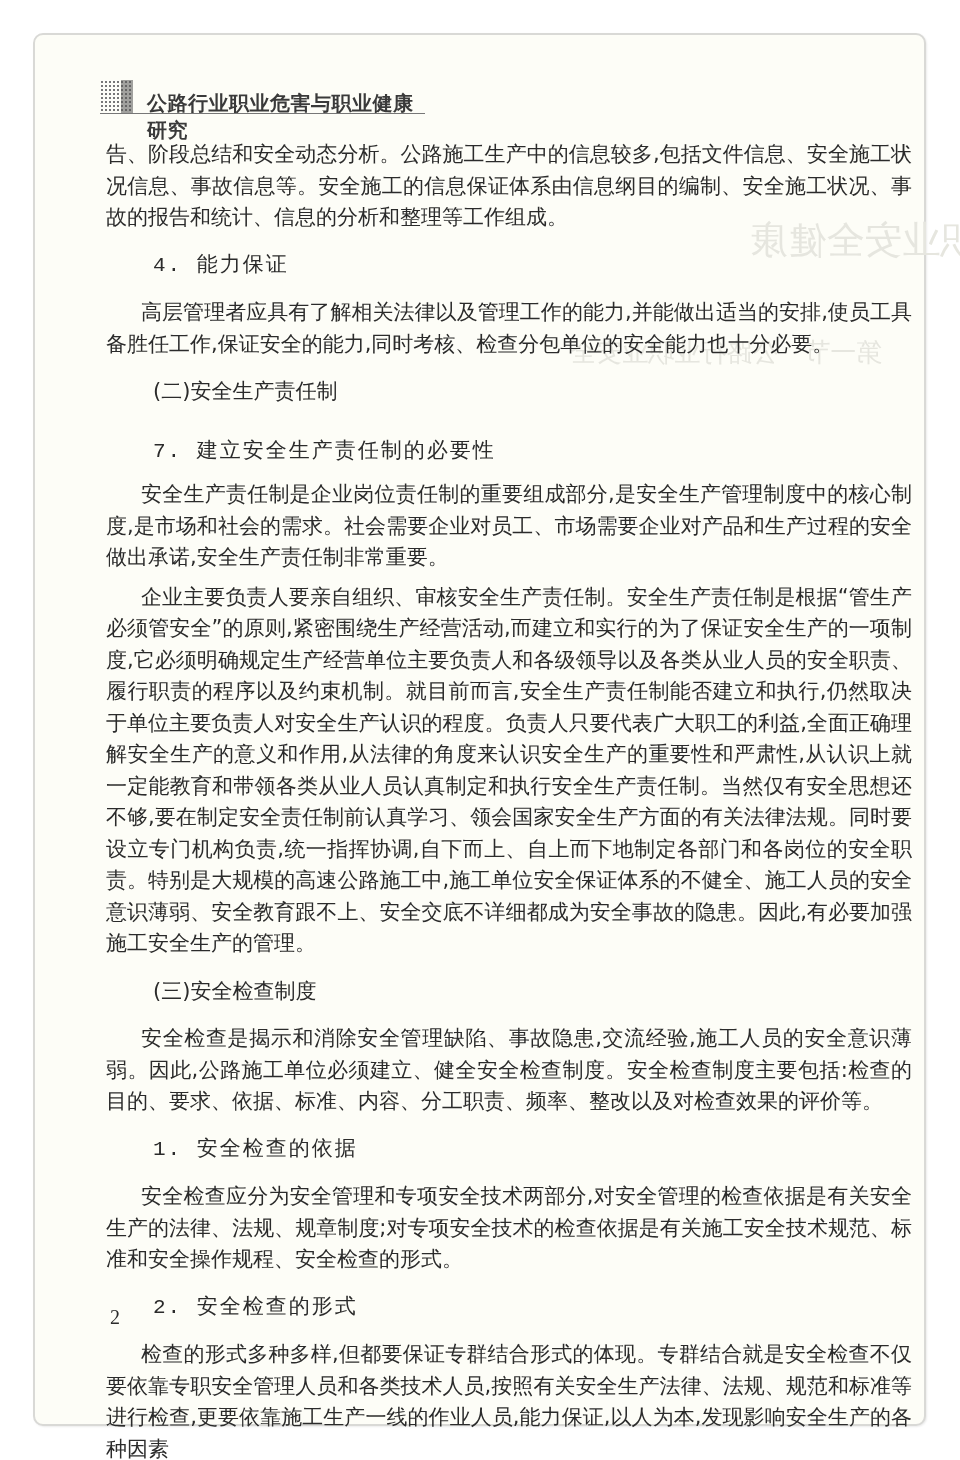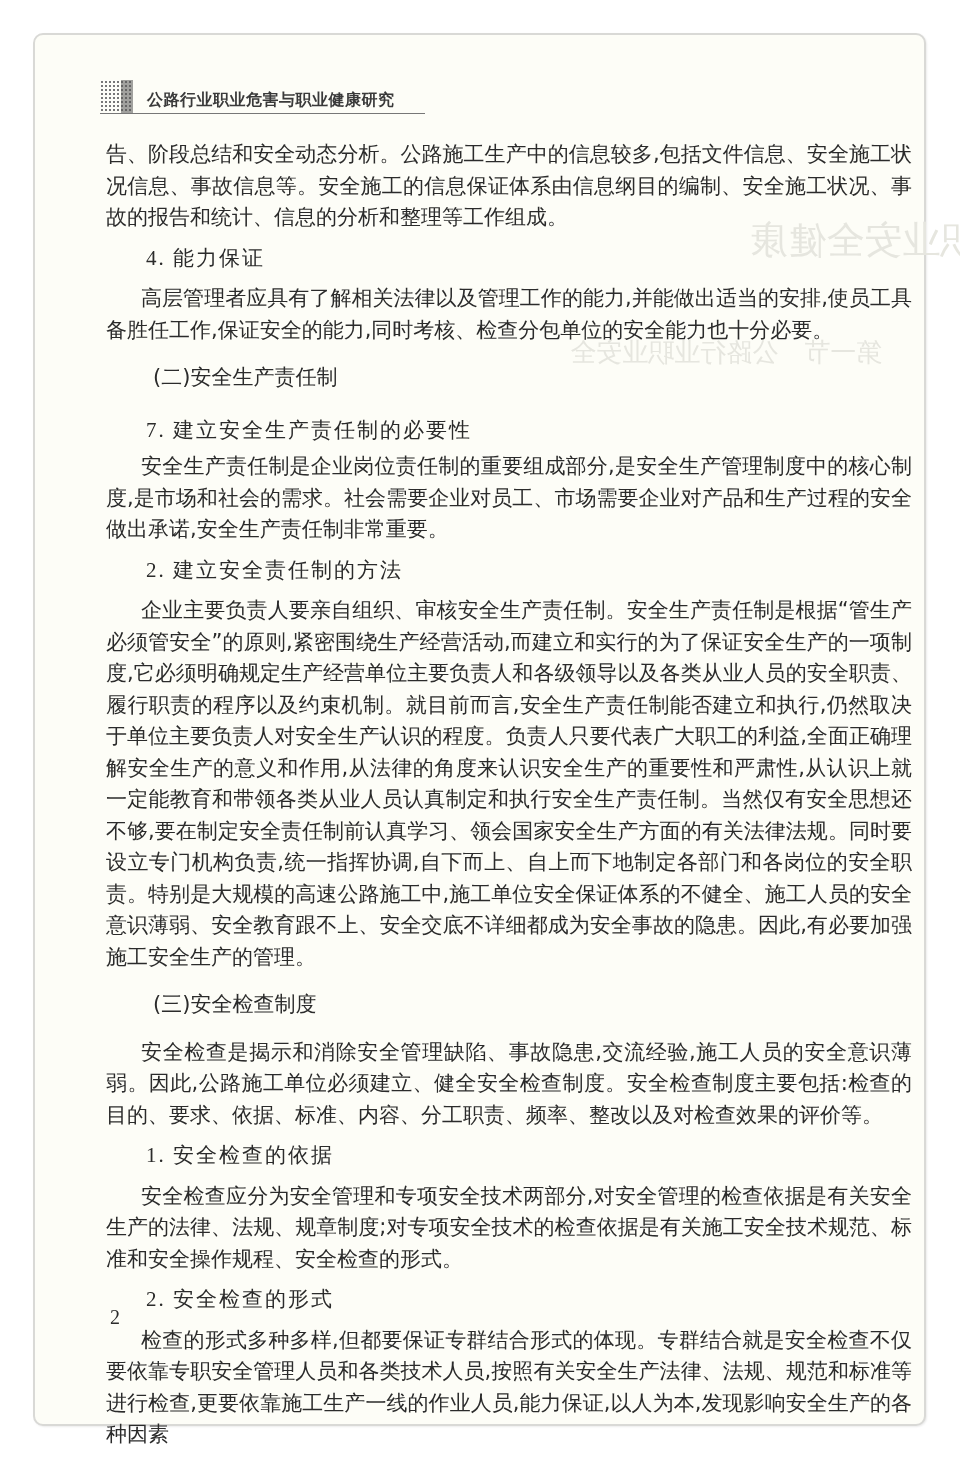--- a/index.html
+++ b/index.html
@@ -43,21 +43,21 @@
   }
   .header .dots::after {
     content: ""; position: absolute; right: 0; top: 0;
     width: 12px; height: 33px;
     background-image: linear-gradient(#555, #555);
     opacity: 0.55;
   }
   .header .title {
     position: absolute; left: 47px; top: 10px;
     font-family: "DejaVu Sans", "Liberation Sans", sans-serif;
-    font-size: 16px; font-weight: bold;
+    font-size: 20px; font-weight: bold;
     color: #3a3a3a;
     letter-spacing: 0.5px;
   }
   .header .rule {
     position: absolute; left: 0; top: 33px;
     width: 325px; height: 0;
     border-top: 1.5px solid #777;
   }
   .body-text {
     position: absolute;
@@ -66,23 +66,23 @@
     color: #2b2b2b;
     font-family: "DejaVu Sans", "Liberation Sans", sans-serif;
     font-size: 21px;
     line-height: 31.5px;
     text-align: justify;
     text-justify: inter-character;
   }
   .body-text p { margin: 0; }
   .body-text p.indent { text-indent: 35px; }
   .body-text .subhead {
-    margin: 5px;
+    margin: 12px;
     padding-left: 35px;
-    font-family: Liberation Serif, serif;
+    font-family: Liberation Mono, monospace;
     letter-spacing: 2px;
     line-height: 31.5px;
   }
   .body-text .sect {
     margin: 12px;
     padding-left: 35px;
     font-family: "DejaVu Sans", "Liberation Sans", sans-serif;
   }
   .gap-s { height: 4px; }
   .page-number {
@@ -113,21 +113,20 @@
   <div class="gap-s"></div>
   <p class="subhead">4. 能力保证</p>
   <div class="gap-s"></div>
   <p class="indent">高层管理者应具有了解相关法律以及管理工作的能力,并能做出适当的安排,使员工具备胜任工作,保证安全的能力,同时考核、检查分包单位的安全能力也十分必要。</p>
   <div class="gap-s"></div>
   <p class="sect">(二)安全生产责任制</p>
   <div class="gap-s"></div>
   <p class="subhead">7. 建立安全生产责任制的必要性</p>
   <p class="indent">安全生产责任制是企业岗位责任制的重要组成部分,是安全生产管理制度中的核心制度,是市场和社会的需求。社会需要企业对员工、市场需要企业对产品和生产过程的安全做出承诺,安全生产责任制非常重要。</p>
   <div class="gap-s"></div>
-  <p class="subhead">2. 建立安全责任制的方法</p>
   <div class="gap-s"></div>
   <p class="indent">企业主要负责人要亲自组织、审核安全生产责任制。安全生产责任制是根据“管生产必须管安全”的原则,紧密围绕生产经营活动,而建立和实行的为了保证安全生产的一项制度,它必须明确规定生产经营单位主要负责人和各级领导以及各类从业人员的安全职责、履行职责的程序以及约束机制。就目前而言,安全生产责任制能否建立和执行,仍然取决于单位主要负责人对安全生产认识的程度。负责人只要代表广大职工的利益,全面正确理解安全生产的意义和作用,从法律的角度来认识安全生产的重要性和严肃性,从认识上就一定能教育和带领各类从业人员认真制定和执行安全生产责任制。当然仅有安全思想还不够,要在制定安全责任制前认真学习、领会国家安全生产方面的有关法律法规。同时要设立专门机构负责,统一指挥协调,自下而上、自上而下地制定各部门和各岗位的安全职责。特别是大规模的高速公路施工中,施工单位安全保证体系的不健全、施工人员的安全意识薄弱、安全教育跟不上、安全交底不详细都成为安全事故的隐患。因此,有必要加强施工安全生产的管理。</p>
   <div class="gap-s"></div>
   <p class="sect">(三)安全检查制度</p>
   <div class="gap-s"></div>
   <p class="indent">安全检查是揭示和消除安全管理缺陷、事故隐患,交流经验,施工人员的安全意识薄弱。因此,公路施工单位必须建立、健全安全检查制度。安全检查制度主要包括:检查的目的、要求、依据、标准、内容、分工职责、频率、整改以及对检查效果的评价等。</p>
   <div class="gap-s"></div>
   <p class="subhead">1. 安全检查的依据</p>
   <div class="gap-s"></div>
   <p class="indent">安全检查应分为安全管理和专项安全技术两部分,对安全管理的检查依据是有关安全生产的法律、法规、规章制度;对专项安全技术的检查依据是有关施工安全技术规范、标准和安全操作规程、安全检查的形式。</p>

